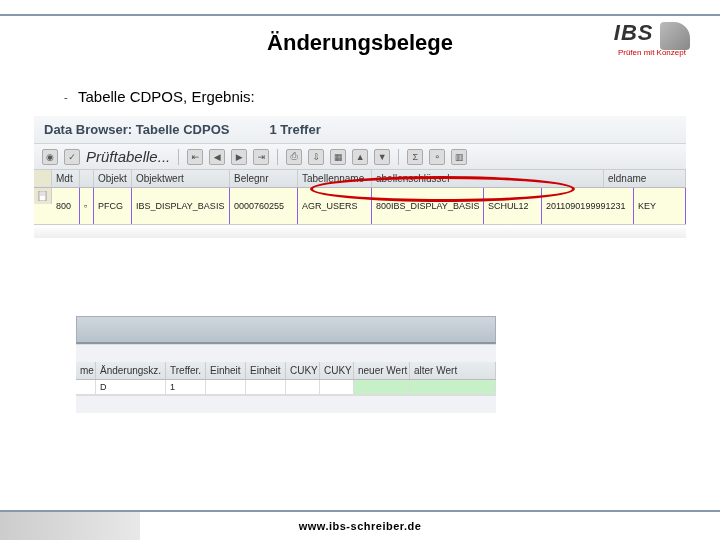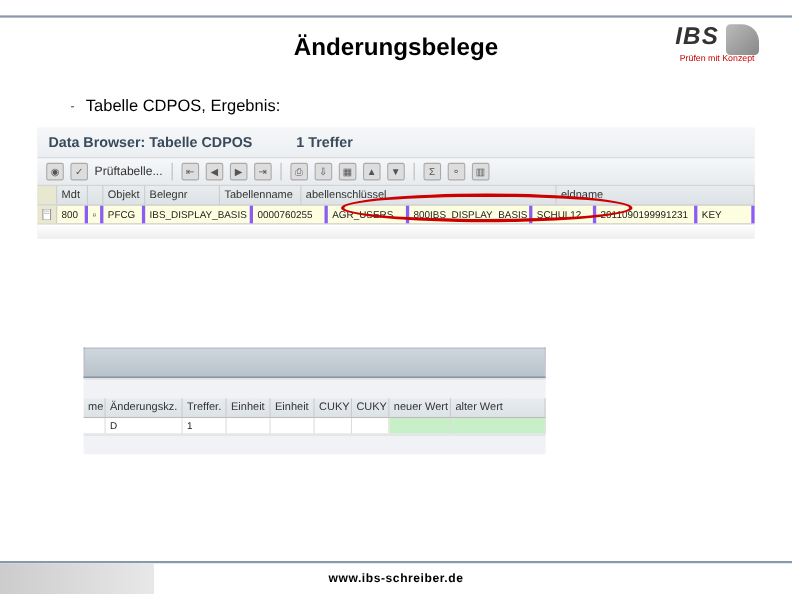--- a/index.html
+++ b/index.html
@@ -17,27 +17,27 @@
   .subtitle { position: absolute; top: 88px; left: 78px; font-size: 15px; color: #000; }
   .bullet { position: absolute; top: 91px; left: 64px; font-size: 11px; color: #333; }
   
   .sap-block { position: absolute; top: 116px; left: 34px; right: 34px; background: #f0f2f5; }
   
   .sap-title { background: linear-gradient(#f5f7f9, #eceff2); padding: 6px 10px; font-size: 13px; font-weight: bold; color: #3a4a5a; display: flex; gap: 40px; border-bottom: 1px solid #d0d5da; }
   
   .sap-toolbar { background: linear-gradient(#f5f7f9, #e8ebee); padding: 4px 8px; display: flex; align-items: center; gap: 6px; border-bottom: 1px solid #ccc; font-size: 10px; }
   .tb-icon { width: 16px; height: 16px; background: #ddd; border: 1px solid #aaa; border-radius: 2px; display: flex; align-items: center; justify-content: center; font-size: 9px; color: #555; }
   .tb-sep { width: 1px; height: 16px; background: #bbb; margin: 0 2px; }
-  .tb-text { font-size: 11px; color: #333; }
+  .tb-text { font-size: 15px; color: #333; font-style: italic; }
   
   .sap-table-hdr { background: linear-gradient(#e8ecef, #dde2e6); display: flex; font-size: 10px; color: #333; border-bottom: 1px solid #bbb; }
   .sap-table-hdr .cell { padding: 3px 4px; border-right: 1px solid #ccc; white-space: nowrap; overflow: hidden; }
   
   .sap-table-row { background: #fdfde0; display: flex; font-size: 9px; color: #222; }
-  .sap-table-row .cell { padding: 3px 4px; border-right: 3px solid #8b5cf6; white-space: nowrap; overflow: hidden; }
+  .sap-table-row .cell { padding: 13px 4px; border-right: 1px solid #8b5cf6; white-space: nowrap; overflow: hidden; }
   
   .row-icon { width: 18px; height: 16px; background: #e8e8d0; border-right: 1px solid #ccc; display: flex; align-items: center; justify-content: center; }
   .row-icon svg { width: 10px; height: 10px; }
   
   .highlight-circle { position: absolute; top: 176px; left: 310px; width: 265px; height: 26px; border: 3px solid #c00; border-radius: 50%; pointer-events: none; }
   
   .sap-block2 { position: absolute; top: 284px; left: 76px; width: 420px; margin-top: 32px; }
   .titlebar2 { height: 28px; background: linear-gradient(#cfd7de, #b8c2cb); border: 1px solid #aab; border-bottom: 2px solid #8a96a2; }
   .sap-table-row2 { background: #fff; display: flex; font-size: 9px; color: #222; border-bottom: 1px solid #ddd; }
   .sap-table-row2 .cell { padding: 2px 4px; border-right: 1px solid #ddd; white-space: nowrap; overflow: hidden; }
@@ -89,20 +89,21 @@
     <span class="tb-sep"></span>
     <span class="tb-icon">Σ</span>
     <span class="tb-icon">⚬</span>
     <span class="tb-icon">▥</span>
   </div>
   <div class="sap-table-hdr">
     <div class="row-icon"></div>
     <div class="cell" style="width:28px">Mdt</div>
     <div class="cell" style="width:14px"></div>
     <div class="cell" style="width:38px">Objekt</div>
+    <div class="cell" style="width:98px">Objektwert</div>
     <div class="cell" style="width:68px">Belegnr</div>
     <div class="cell" style="width:74px">Tabellenname</div>
     <div class="cell" style="width:232px">abellenschlüssel</div>
     <div class="cell" style="flex:1">eldname</div>
   </div>
   <div class="sap-table-row">
     <div class="row-icon">
       <svg viewBox="0 0 10 10">
           <rect x="1" y="0" width="7" height="10" fill="#fff" stroke="#888" stroke-width="0.8"></rect>
           <line x1="2" y1="2" x2="7" y2="2" stroke="#888" stroke-width="0.5"></line>

